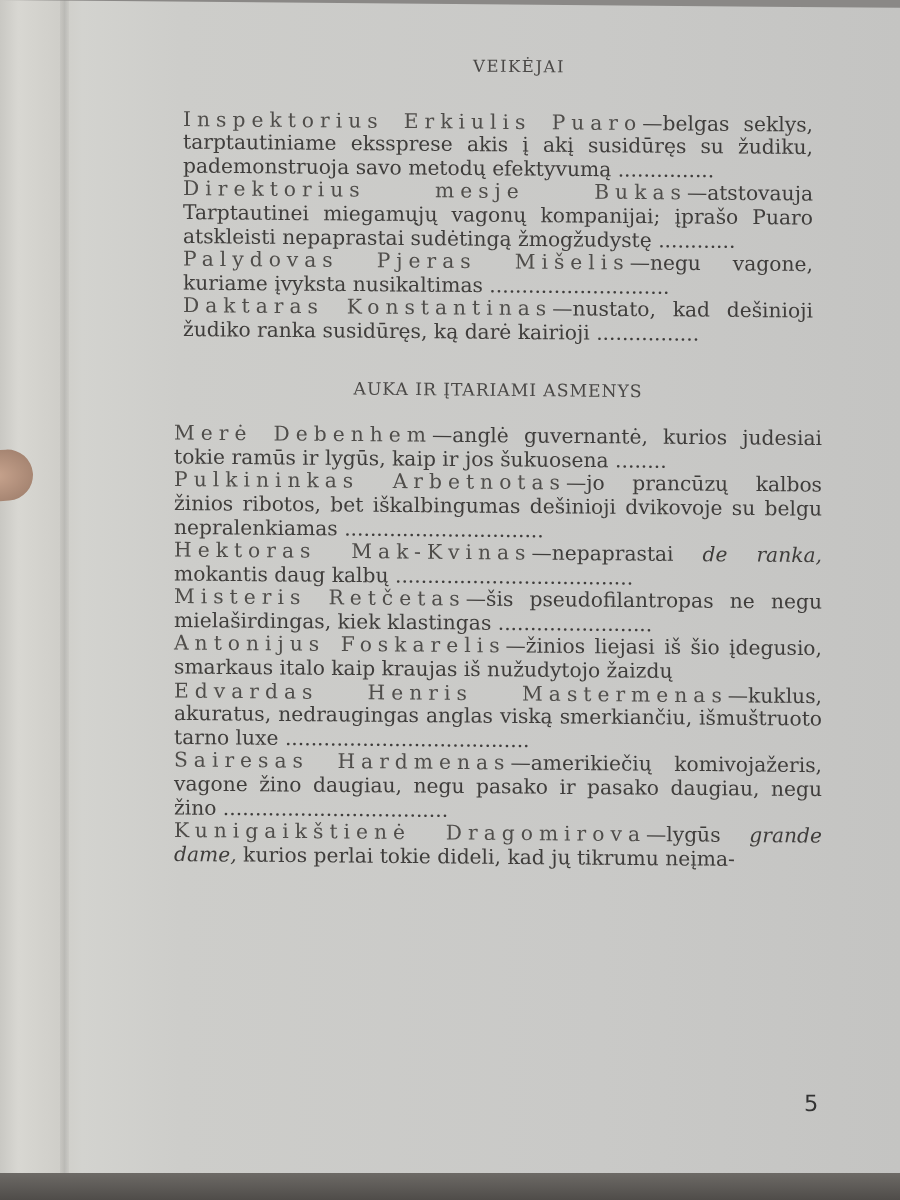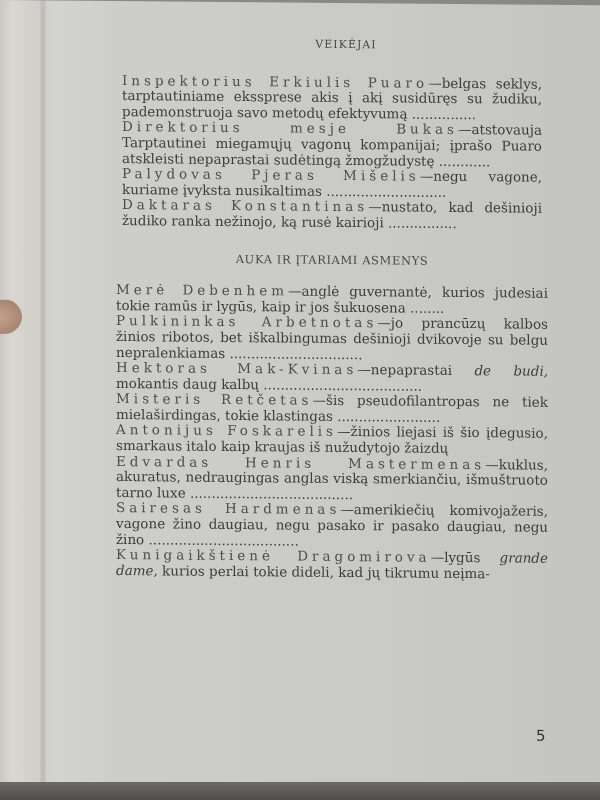--- a/index.html
+++ b/index.html
@@ -59,40 +59,40 @@
       <p class="entry">
         <span class="name">Inspektorius Erkiulis Puaro</span><span>—belgas seklys, tarptautiniame ekssprese akis į akį susidūręs su žudiku, pademonstruoja savo metodų efektyvumą ...............</span>
       </p>
       <p class="entry">
         <span class="name">Direktorius mesje Bukas</span><span>—atstovauja Tarptautinei miegamųjų vagonų kompanijai; įprašo Puaro atskleisti nepaprastai sudėtingą žmogžudystę ............</span>
       </p>
       <p class="entry">
         <span class="name">Palydovas Pjeras Mišelis</span><span>—negu vagone, kuriame įvyksta nusikaltimas ............................</span>
       </p>
       <p class="entry">
-        <span class="name">Daktaras Konstantinas</span><span>—nustato, kad dešinioji žudiko ranka nežinojo, ką rusė kairioji ................</span>
+        <span class="name">Daktaras Konstantinas</span><span>—nustato, kad dešinioji žudiko ranka susidūręs, ką darė kairioji ................</span>
       </p>
     </div>
 
     <div class="heading second">AUKA IR ĮTARIAMI ASMENYS</div>
 
     <div class="block2">
       <p class="entry">
         <span class="name">Merė Debenhem</span><span>—anglė guvernantė, kurios judesiai tokie ramūs ir lygūs, kaip ir jos šukuosena ........</span>
       </p>
       <p class="entry">
         <span class="name">Pulkininkas Arbetnotas</span><span>—jo prancūzų kalbos žinios ribotos, bet iškalbingumas dešinioji dvikovoje su belgu nepralenkiamas ...............................</span>
       </p>
       <p class="entry">
         <span class="name">Hektoras Mak-Kvinas</span><span>—nepaprastai</span>
-        <span class="it">de budi,</span>
+        <span class="it">de ranka,</span>
         <span>mokantis daug kalbų .....................................</span>
       </p>
       <p class="entry">
-        <span class="name">Misteris Retčetas</span><span>—šis pseudofilantropas ne tiek mielaširdingas, tokie klastingas ........................</span>
+        <span class="name">Misteris Retčetas</span><span>—šis pseudofilantropas ne negu mielaširdingas, kiek klastingas ........................</span>
       </p>
       <p class="entry">
         <span class="name">Antonijus Foskarelis</span><span>—žinios liejasi iš šio įdegusio, smarkaus italo kaip kraujas iš nužudytojo žaizdų</span>
       </p>
       <p class="entry">
         <span class="name">Edvardas Henris Mastermenas</span><span>—kuklus, akuratus, nedraugingas anglas viską smerkiančiu, išmuštruoto tarno luxe ......................................</span>
       </p>
       <p class="entry">
         <span class="name">Sairesas Hardmenas</span><span>—amerikiečių komivojažeris, vagone žino daugiau, negu pasako ir pasako daugiau, negu žino ...................................</span>
       </p>

